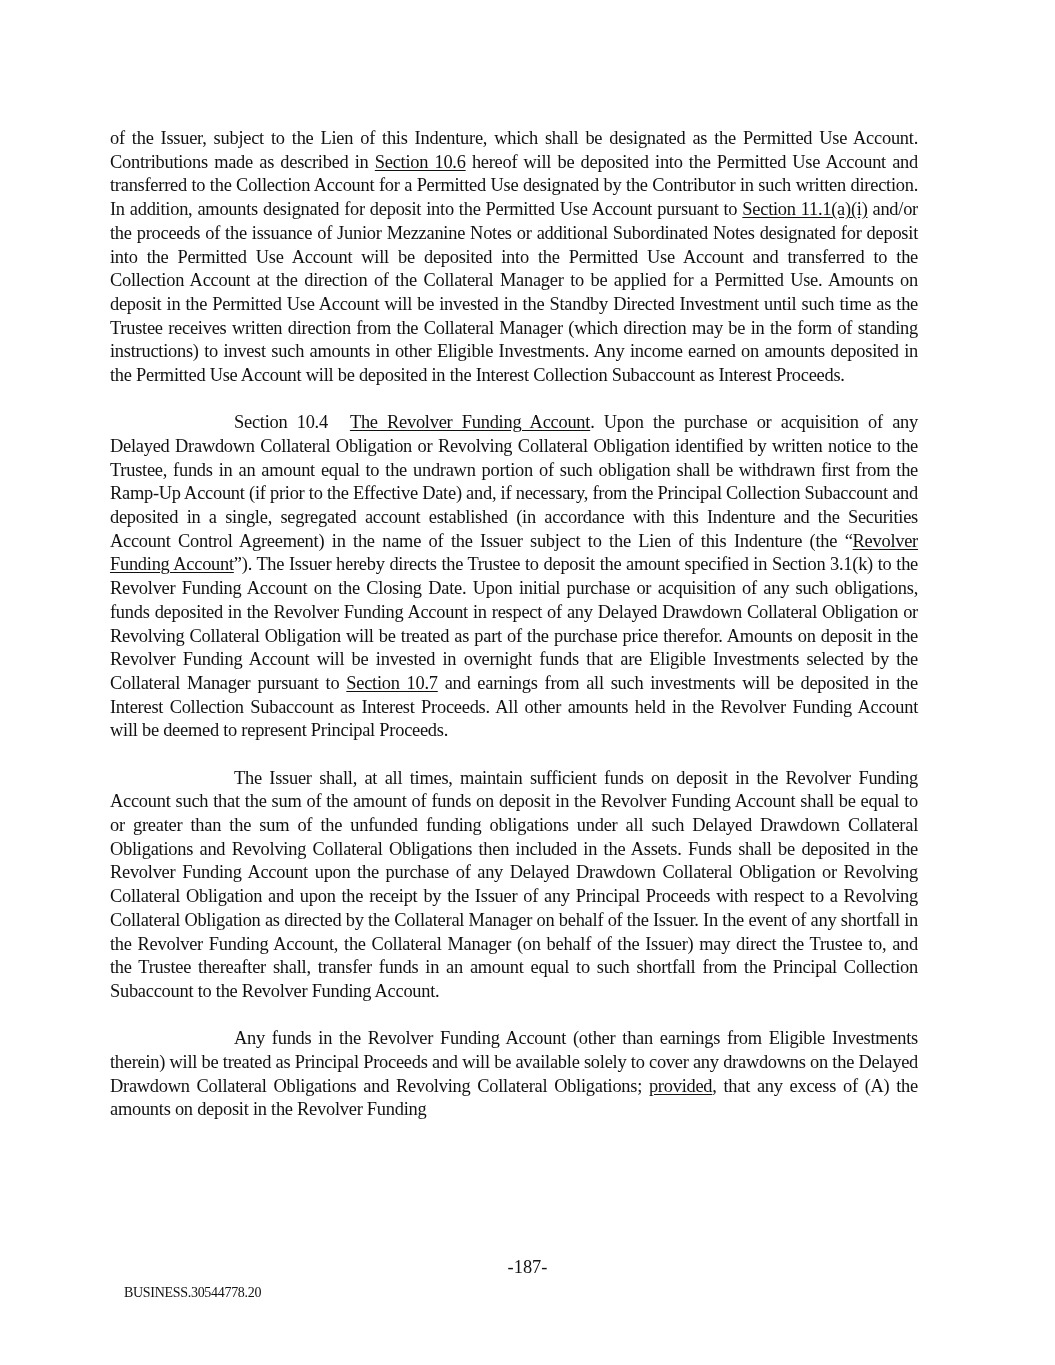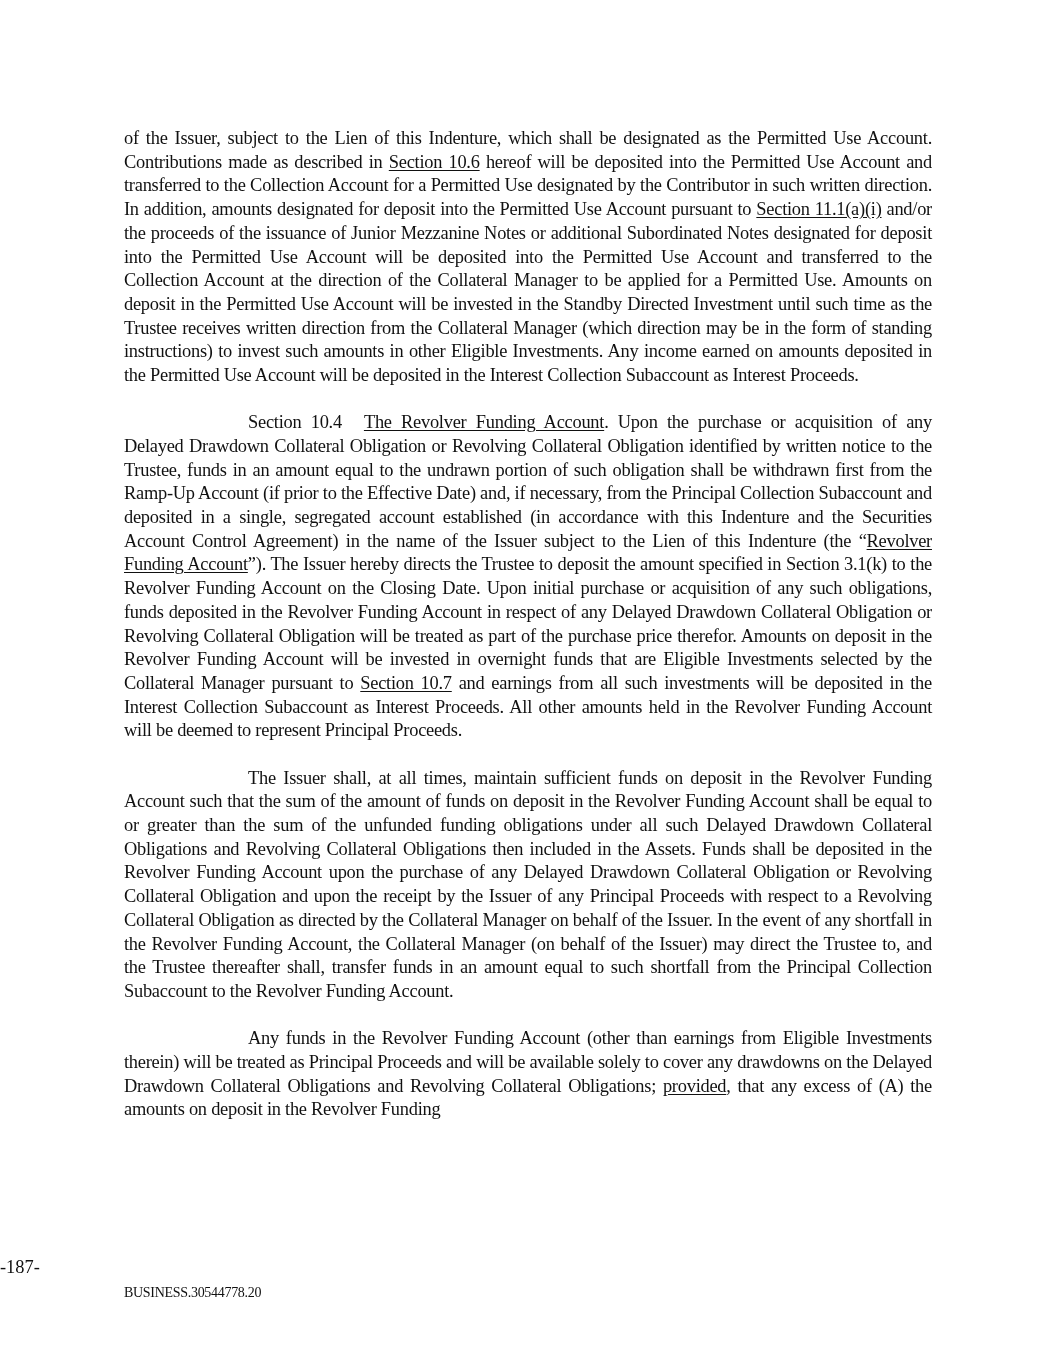--- a/index.html
+++ b/index.html
@@ -1,27 +1,27 @@
 <!DOCTYPE html>
 <html><head>
 <meta charset="utf-8">
 <style>
   html, body { margin: 0; padding: 0; background: #ffffff; }
   body { width: 1055px; height: 1365px; position: relative; overflow: hidden; }
   .page {
-    position: absolute; left: 124px; top: 127px; width: 808px;
+    position: absolute; left: 110px; top: 127px; width: 808px;
     font-family: "Liberation Serif", serif; font-size: 18.4px; line-height: 23.7px;
     color: #111111; text-align: justify; letter-spacing: -0.25px;
   }
   p { margin: 0 0 23.5px 0; }
   .indent { text-indent: 124px; margin-top: 8px; }
   .u { text-decoration: underline; text-underline-offset: 2px; }
   .gap { display: inline-block; width: 22px; }
   .footer-page {
-    position: absolute; left: 0; width: 1055px; top: 1257px; text-align: left;
+    position: absolute; left: 0; width: 1055px; top: 1257px; text-align: center;
     font-family: "Liberation Serif", serif; font-size: 18.4px; color: #111111;
   }
   .footer-id {
     position: absolute; left: 124px; top: 1285px;
     font-family: "Liberation Serif", serif; font-size: 14px; color: #111111; letter-spacing: -0.3px;
   }
 </style>
 </head>
 <body>
 

